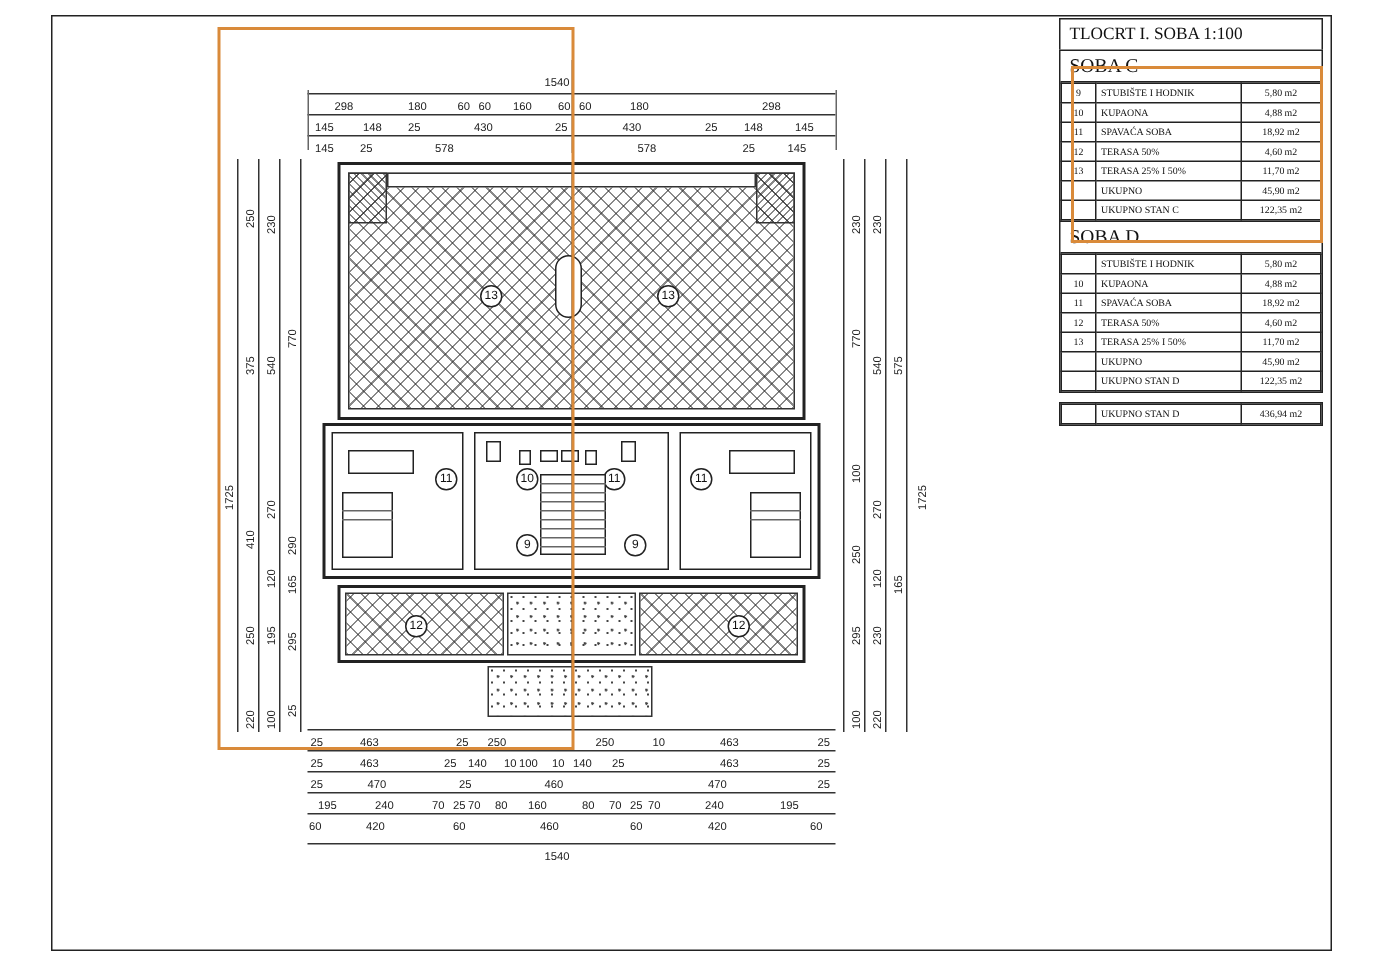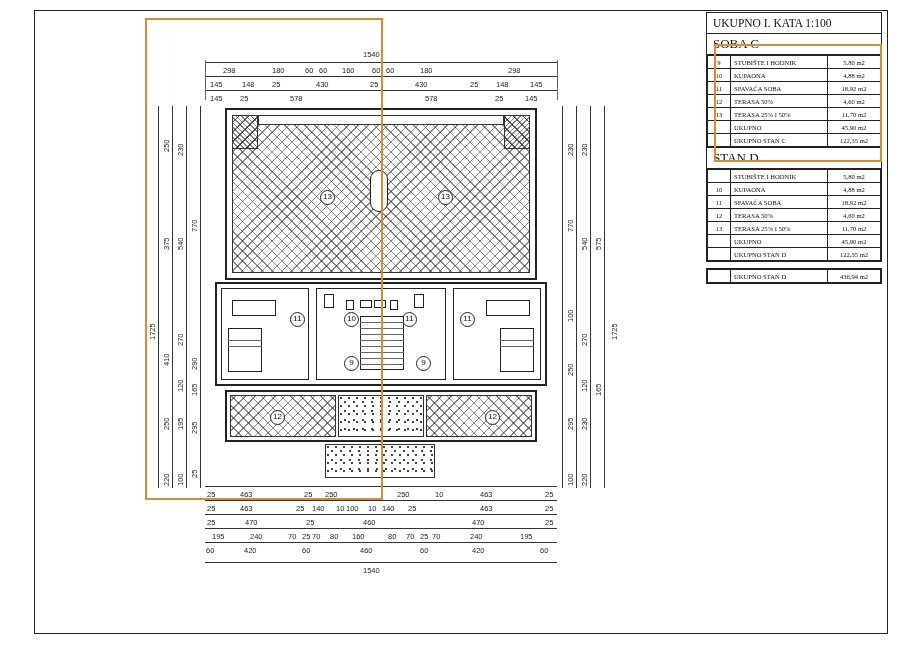--- a/index.html
+++ b/index.html
@@ -263,21 +263,21 @@
     <div class="dimv" style="left:474px;top:386px;">165</div>
     <div class="dimv" style="left:446px;top:420px;">295</div>
     <div class="dimv" style="left:460px;top:420px;">230</div>
     <div class="dimv" style="left:446px;top:476px;">100</div>
     <div class="dimv" style="left:460px;top:476px;">220</div>
 
     <div class="hl-box" style="left:25px;top:8px;width:238px;height:482px;"></div>
   </div>
 
   <div class="legend">
-    <div class="titlebox">UKUPNO I. KATA 1:100</div>
+    <div class="titlebox">TLOCRT I. SOBA 1:100</div>
 
     <div class="lgroup">
       <div class="ghead">SOBA C</div>
       <table class="t">
         <tbody>
             <tr>
           <td class="n">9</td>
           <td class="lbl">STUBIŠTE I HODNIK</td>
           <td class="val">5,80 m2</td>
         </tr>
@@ -309,21 +309,21 @@
         <tr>
           <td class="n"></td>
           <td class="lbl">UKUPNO STAN C</td>
           <td class="val">122,35 m2</td>
         </tr>
       </tbody>
         </table>
     </div>
 
     <div class="lgroup" style="border-top:none;">
-      <div class="ghead">STAN D</div>
+      <div class="ghead">SOBA D</div>
       <table class="t">
         <tbody>
             <tr>
           <td class="n"></td>
           <td class="lbl">STUBIŠTE I HODNIK</td>
           <td class="val">5,80 m2</td>
         </tr>
         <tr>
           <td class="n">10</td>
           <td class="lbl">KUPAONA</td>

